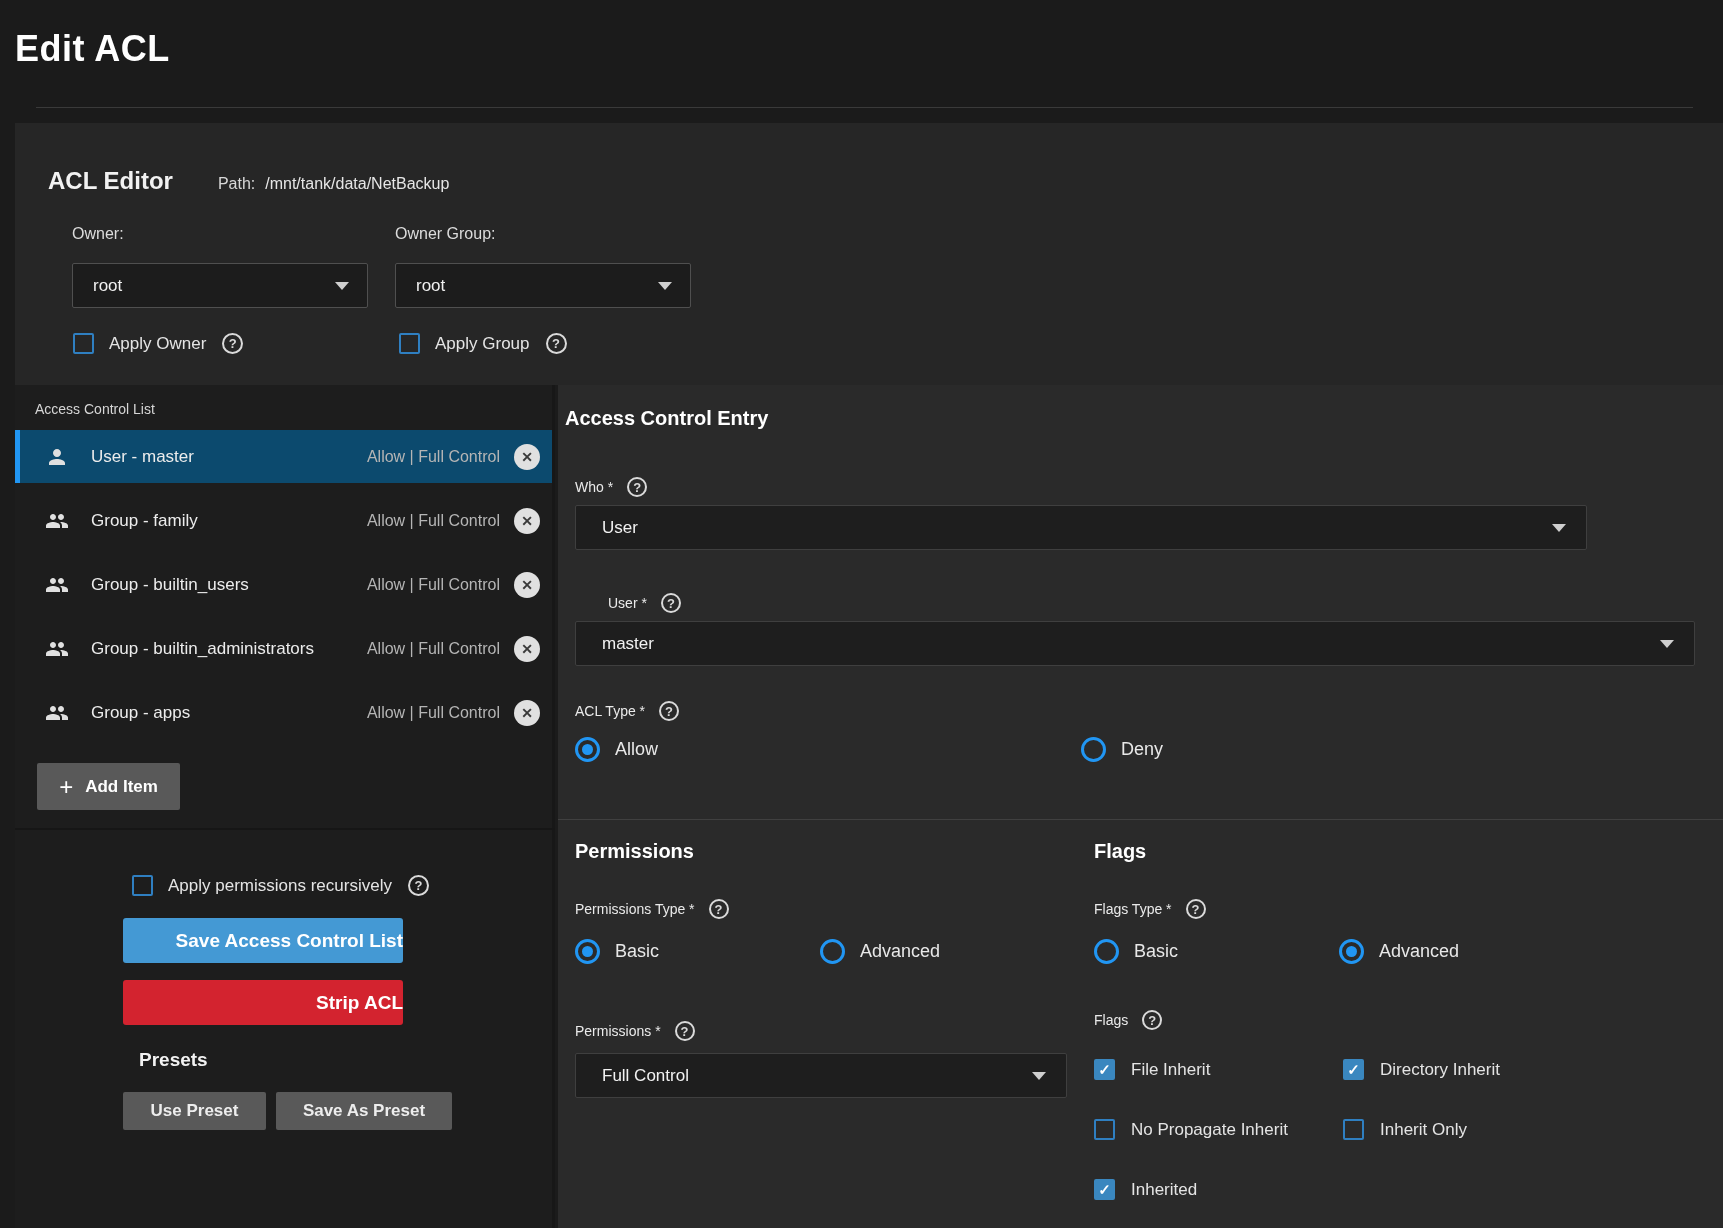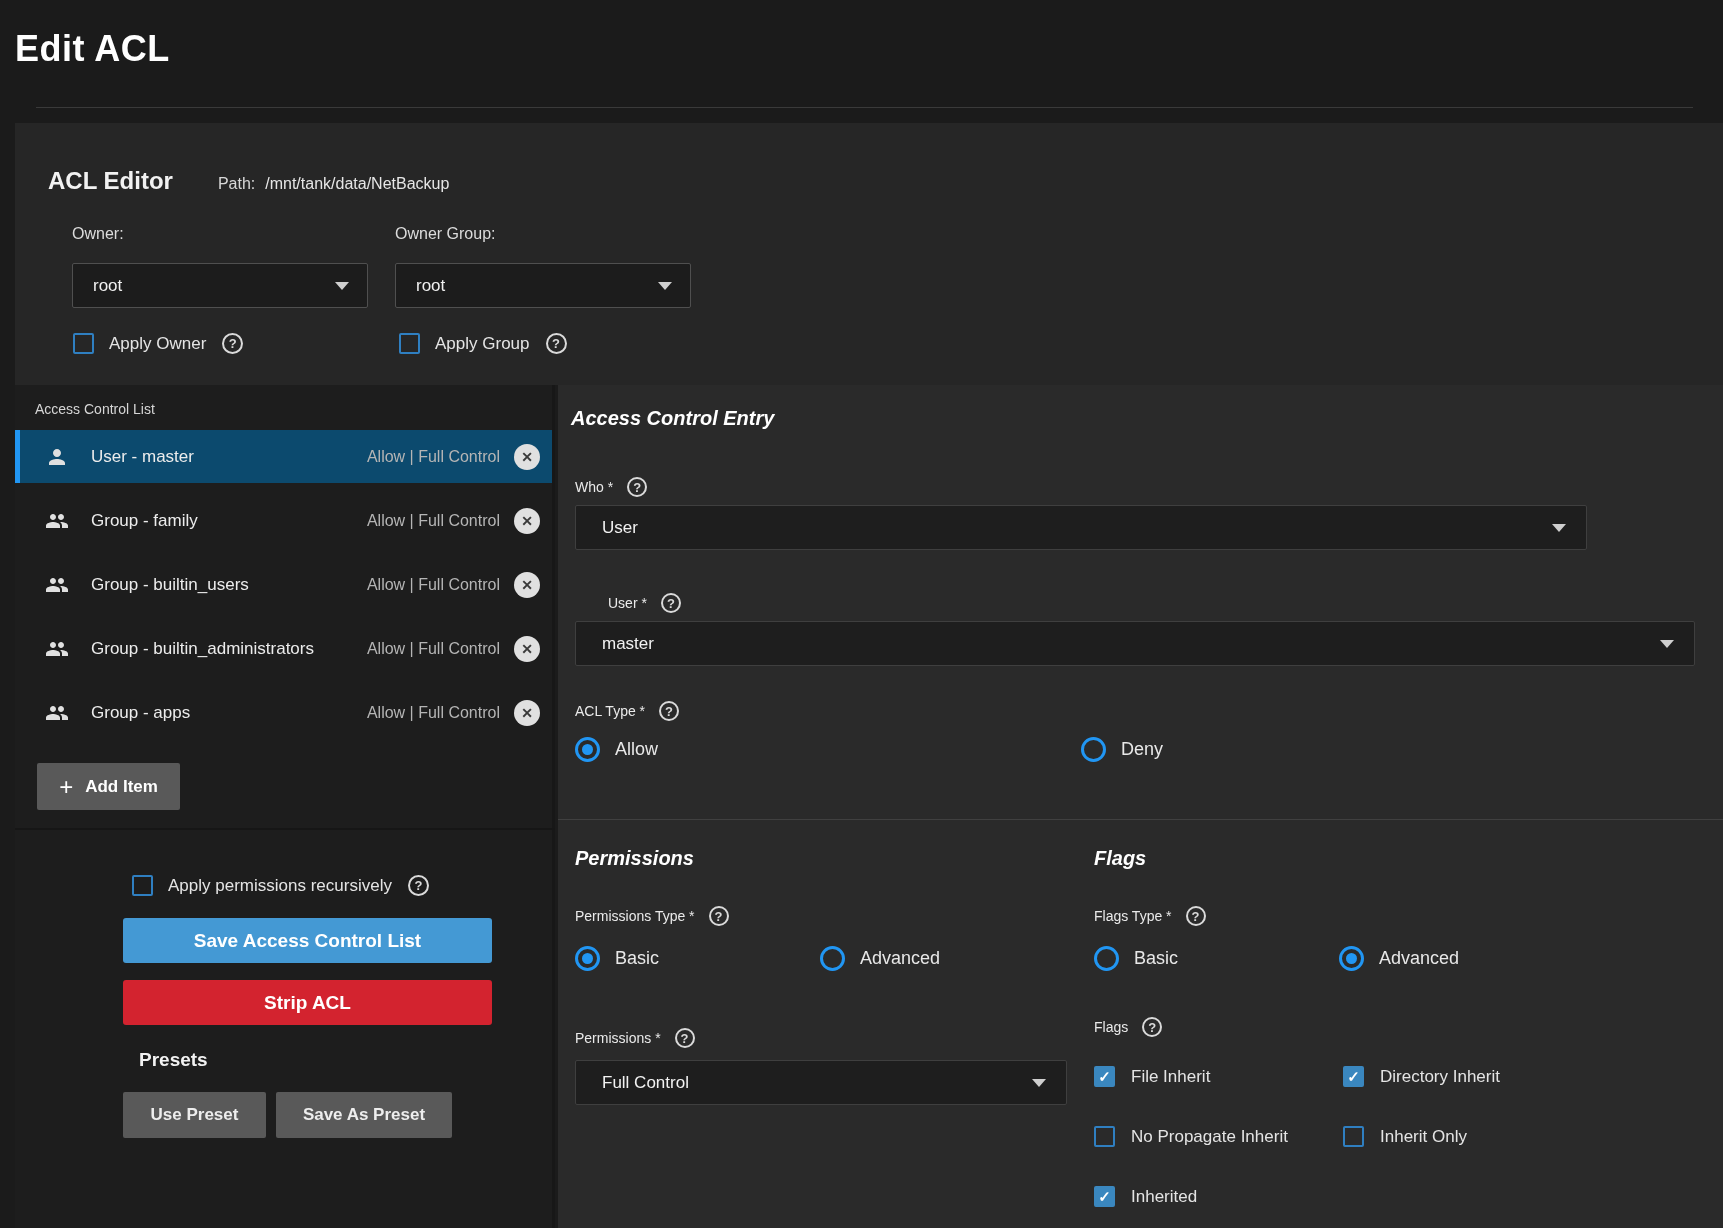--- a/index.html
+++ b/index.html
@@ -42,51 +42,51 @@
   .row-label{margin-left:22px;font-size:17px;color:#ececec;flex:1;}
   .row-meta{font-size:16px;color:#b5b5b5;margin-right:14px;}
   .close-x{width:26px;height:26px;border-radius:50%;background:#e0e0e0;display:flex;align-items:center;justify-content:center;cursor:pointer;flex:0 0 auto;}
   .close-x::after{content:"\2715";color:#3a3a3a;font-size:14px;font-weight:bold;}
   .add-item{position:absolute;left:22px;top:378px;width:143px;height:47px;background:#595959;border:none;border-radius:2px;
             color:#fff;font-family:inherit;font-size:17px;font-weight:bold;display:flex;align-items:center;justify-content:center;cursor:pointer;}
   .add-item .plus{margin-right:12px;font-size:24px;font-weight:normal;line-height:1;}
   .add-item .plus::after{content:"+";}
   .list-sep{position:absolute;left:0;right:-3px;top:443px;border-top:2px solid #161616;}
   .recursive-row{left:117px;top:490px;}
-  .btn{position:absolute;left:108px;width:369px;height:45px;border:none;border-radius:3px;color:#fff;
-       font-family:inherit;font-size:19px;font-weight:bold;cursor:pointer;}
+  .btn{position:absolute;left:108px;width:280px;height:45px;border:none;border-radius:3px;color:#fff;
+       font-family:inherit;font-size:19px;font-weight:bold;cursor:pointer;text-align:right;}
   .btn.save{top:533px;background:#4499d4;}
   .btn.strip{top:595px;background:#d3232f;}
   .presets-title{position:absolute;left:124px;top:664px;font-size:19px;font-weight:bold;color:#f2f2f2;}
   .preset-row{position:absolute;left:108px;top:707px;display:flex;gap:10px;}
-  .gray-btn{height:46px;background:#595959;border:none;border-radius:2px;color:#ededed;
+  .gray-btn{height:38px;background:#595959;border:none;border-radius:2px;color:#ededed;
             font-family:inherit;font-size:17px;font-weight:bold;cursor:pointer;padding:0 18px;}
   .gray-btn.use{width:143px;}
   .gray-btn.saveas{width:176px;}
 
   
   .right-col{position:absolute;left:558px;top:385px;width:1165px;height:843px;background:#2a2a2a;}
   .sec-title{font-size:20px;font-weight:bold;color:#ffffff;}
-  .ace-title{position:absolute;left:13px;top:22px;font-style:italic;}
+  .ace-title{position:absolute;left:7px;top:22px;}
   .lblrow{display:flex;align-items:center;}
   .lblrow .sm{font-size:14px;color:#eaeaea;}
   .lblrow .help{margin-left:14px;width:20px;height:20px;}
   .abs{position:absolute;}
   .sel{height:45px;background:#1e1e1e;border:1px solid #3f3f3f;border-radius:2px;display:flex;align-items:center;
        padding:0 20px 0 26px;cursor:pointer;}
   .sel .dd-val{font-size:17px;color:#f2f2f2;flex:1;}
   .radio-item{display:flex;align-items:center;cursor:pointer;}
   .radio{width:25px;height:25px;border:3px solid #2196f3;border-radius:50%;flex:0 0 auto;
          display:flex;align-items:center;justify-content:center;}
   .radio.checked::after{content:"";width:11px;height:11px;border-radius:50%;background:#2196f3;}
   .radio-label{margin-left:15px;font-size:18px;color:#e8e8e8;}
   .divider{position:absolute;left:0;right:0;top:434px;border-top:1px solid #404040;}
   .perm-col{position:absolute;left:17px;top:450px;width:500px;}
   .flags-col{position:absolute;left:536px;top:450px;width:615px;}
-  .perm-col .sec-title,.flags-col .sec-title{margin-top:12px;font-style:italic;}
+  .perm-col .sec-title,.flags-col .sec-title{margin-top:5px;}
   .type-lblrow{margin-top:36px;}
   .type-radios{margin-top:20px;display:flex;}
   .rgroup-a{width:245px;}
   .perm-lblrow{margin-top:57px;}
   .perm-sel{margin-top:12px;width:492px;}
   .flags-lblrow{margin-top:46px;}
   .flag-grid-row{display:flex;margin-top:29px;}
   .flag-grid-row + .flag-grid-row{margin-top:39px;}
   .flag-cell{width:249px;display:flex;align-items:center;cursor:pointer;}
   .flag-cell .cb-label{margin-left:16px;}

